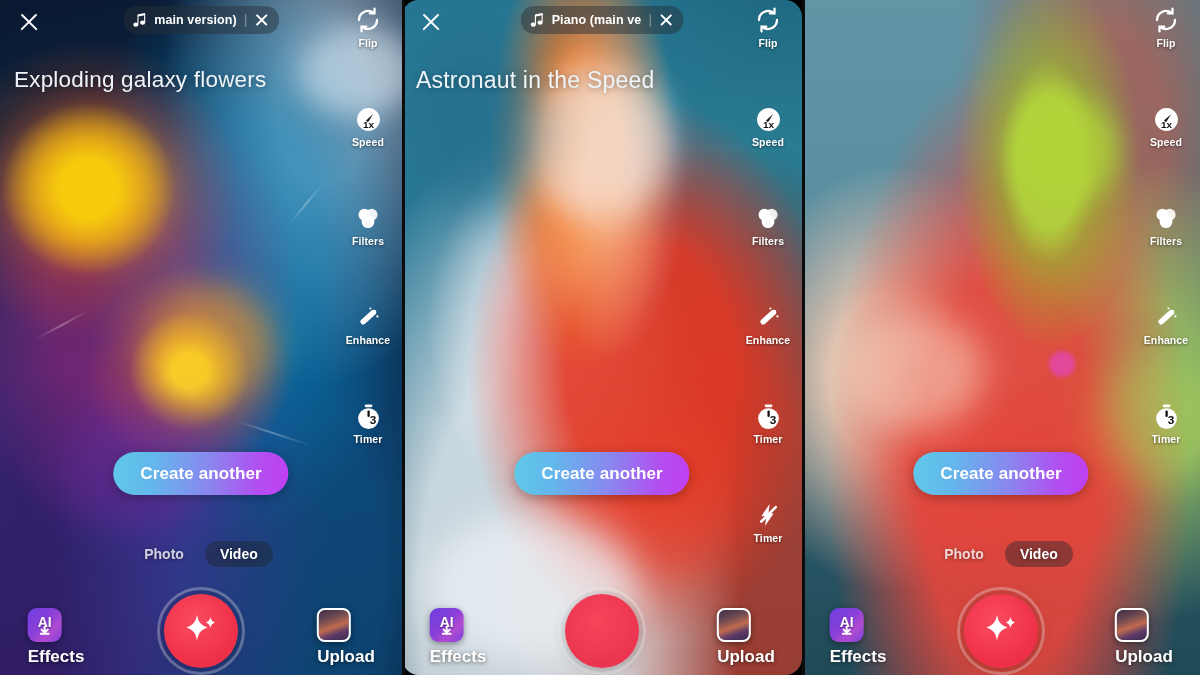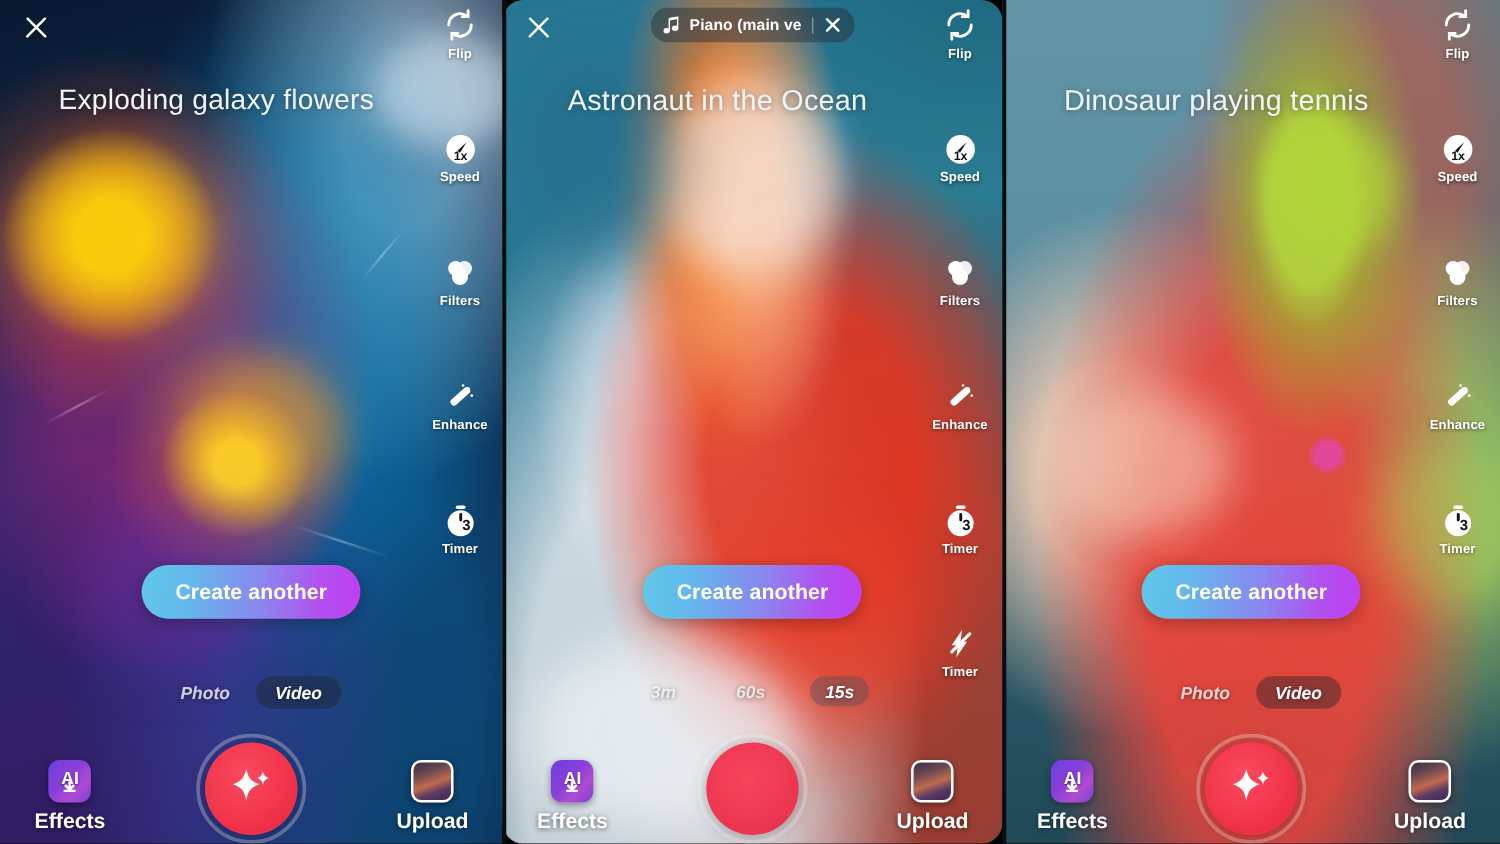--- a/index.html
+++ b/index.html
@@ -74,46 +74,46 @@
   .rail { position:absolute; right:6px; top:6px; width:56px; z-index:20;
           display:flex; flex-direction:column; align-items:flex-end;gap:40px; }
   .rail-item { width:56px; margin-bottom:16px; display:flex; flex-direction:column;
                align-items:center; cursor:pointer; }
   .rail-ico { width:28px; height:28px; display:flex; align-items:center; justify-content:center; }
   .rail-lbl { margin-top:3px; font-size:10.5px; color:#fff; font-weight:bold;
               text-shadow:0 1px 3px rgba(0,0,0,.55); letter-spacing:.1px; }
 
   
   .gen-title { position:absolute; left:0; right:56px; top:66px; z-index:15;
-      text-align:center; color:#eef4f8; font-size:23px; font-weight:300;
+      color:#eef4f8; font-size:23px; font-weight:300;
       line-height:1.22; padding:0 14px; text-shadow:0 1px 6px rgba(0,0,0,.35);
       letter-spacing:.2px; }
   .p1 .gen-title { font-size:22.5px; }
 
   
   .create-btn { position:absolute; left:50%; transform:translateX(-50%); top:452px; z-index:18;
       height:43px; padding:0 27px; border-radius:22px; border:none; cursor:pointer;
       background:linear-gradient(95deg,#5fc8e8 0%,#63b8ec 22%,#8a86ee 55%,#b24ff0 82%,#c13ff2 100%);
       color:#fff; font-size:17px; font-weight:bold; display:flex; align-items:center;
       justify-content:center; box-shadow:0 3px 12px rgba(0,0,0,.28); letter-spacing:.1px; white-space:nowrap;}
 
   
   .modes { position:absolute; left:0; right:0; top:541px; z-index:18;
-           display:flex; justify-content:center; align-items:center; gap:6px;font-style:italic; }
+           display:flex; justify-content:center; align-items:center; gap:6px; }
   .mode { padding:5px 15px; border-radius:15px; font-size:14px; font-weight:bold; cursor:pointer;
           color:rgba(255,255,255,.78); text-shadow:0 1px 4px rgba(0,0,0,.4);}
   .mode.sel { color:#fff; background:rgba(30,36,44,.42); }
   .modes.times { gap:24px; top:541px; }
   .modes.times .mode { padding:4px 12px; font-size:14px; color:rgba(255,255,255,.72); }
   .modes.times .mode.sel { color:#fff; background:rgba(70,80,90,.40); }
 
   
   .bottombar { position:absolute; left:0; right:0; bottom:0; height:95px; z-index:18; }
   .bb-item { position:absolute; bottom:8px; display:flex; flex-direction:column;
-             align-items:center; cursor:pointer;margin-top:16px; }
+             cursor:pointer;margin-top:16px; }
   .bb-left { left:56px; transform:translateX(-50%); }
   .bb-right { right:56px; transform:translateX(50%); }
   .bb-lbl { margin-top:5px; color:#fff; font-size:17px; font-weight:bold;
             text-shadow:0 1px 4px rgba(0,0,0,.55); }
 
   .fx-icon { width:34px; height:34px; border-radius:9px; position:relative; overflow:hidden;
       background:linear-gradient(135deg,#6b3fe0 0%,#8a3fd8 45%,#b04bd2 70%,#7a3fd8 100%);
       box-shadow:0 2px 6px rgba(0,0,0,.4); display:flex; align-items:center; justify-content:center;}
   .fx-icon .ai { color:#fff; font-size:14px; font-weight:bold; line-height:1; margin-bottom:6px;
       text-shadow:0 1px 2px rgba(0,0,0,.5);}
@@ -147,20 +147,33 @@
       <div class="streak" style="left:58%;top:64%;width:80px;transform:rotate(18deg);"></div>
       <div class="streak" style="left:70%;top:30%;width:50px;transform:rotate(-50deg);"></div>
       <div class="blob" style="left:74%;top:4%;width:120px;height:90px;background:rgba(225,240,250,.55);filter:blur(14px);"></div>
       <div class="blob" style="left:4%;top:18%;width:150px;height:130px;background:rgba(250,200,20,.5);filter:blur(18px);"></div>
       <div class="blob" style="left:36%;top:42%;width:130px;height:120px;background:rgba(255,190,30,.45);filter:blur(18px);"></div>
       <div class="blob" style="left:14%;top:60%;width:170px;height:130px;background:rgba(110,40,170,.35);filter:blur(22px);"></div>
     </div>
 
     <div class="topbar">
       <div class="close-x"></div>
+      <div class="music-pill">
+        <span class="note-icon">
+          <svg viewBox="0 0 13 15" width="13" height="15">
+              <path d="M5 1.2 11.8 0v2.2L5 3.4z" fill="#fff"></path>
+              <path d="M4.2 1.6h1.1v9.2H4.2zM10.9 0.4H12v8.3h-1.1z" fill="#fff"></path>
+              <ellipse cx="2.6" cy="11.6" rx="2.6" ry="2.2" fill="#fff"></ellipse>
+              <ellipse cx="9.4" cy="9.6" rx="2.6" ry="2.2" fill="#fff"></ellipse>
+            </svg>
+        </span>
+        <span class="music-name">main version)</span>
+        <span class="pill-div"></span>
+        <span class="pill-x"></span>
+      </div>
     </div>
 
     <div class="rail">
       <div class="rail-item">
         <span class="rail-ico">
           <svg viewBox="0 0 26 26" width="26" height="26" fill="none" stroke="#fff" stroke-width="2.3" stroke-linecap="round">
               <path d="M4 13a9 9 0 0 1 14.6-7"></path>
               <path d="M22 13a9 9 0 0 1-14.6 7"></path>
               <path d="M19.5 1.6V6.3h-4.7"></path>
               <path d="M6.5 24.4v-4.7h4.7"></path>
@@ -339,29 +352,24 @@
         <span class="rail-ico">
           <svg viewBox="0 0 26 26" width="26" height="26">
               <path d="M14.6 2 6.4 14.2h5L10 24l8.6-12.6h-5.2z" fill="#fff"></path>
               <rect x="2.4" y="11.6" width="23" height="2.6" rx="1.3" fill="#fff" transform="rotate(-45 13 13)"></rect>
             </svg>
         </span>
         <span class="rail-lbl">Timer</span>
       </div>
     </div>
 
-    <div class="gen-title">Astronaut in the Ocean</div>
+    <div class="gen-title">Astronaut in the Speed</div>
 
     <button class="create-btn">Create another</button>
 
-    <div class="modes times">
-      <div class="mode">3m</div>
-      <div class="mode">60s</div>
-      <div class="mode sel">15s</div>
-    </div>
 
     <div class="bottombar">
       <div class="bb-item bb-left">
         <span class="fx-icon">
           <span class="ai">AI</span>
           <span class="dl">
             <svg viewBox="0 0 14 10" width="13" height="9">
                 <path d="M7 0v5.6M7 7.4 3.6 4M7 7.4 10.4 4" stroke="#fff" stroke-width="2.2" fill="none" stroke-linecap="round"></path>
                 <rect x="1.6" y="7.6" width="10.8" height="2" rx="1" fill="#fff"></rect>
               </svg>
@@ -443,21 +451,20 @@
               <rect x="9.3" y="1.4" width="7.5" height="2.6" rx="1.3" fill="#fff"></rect>
               <circle cx="13" cy="15" r="10" fill="#fff"></circle>
               <rect x="12" y="7.2" width="2.2" height="6.4" rx="1.1" fill="#111"></rect>
               <text x="17.4" y="20.4" font-size="11.4" font-weight="bold" font-family="Liberation Sans, sans-serif" fill="#111" text-anchor="middle">3</text>
             </svg>
         </span>
         <span class="rail-lbl">Timer</span>
       </div>
     </div>
 
-    <div class="gen-title">Dinosaur playing tennis</div>
 
     <button class="create-btn">Create another</button>
 
     <div class="modes">
       <div class="mode">Photo</div>
       <div class="mode sel">Video</div>
     </div>
 
     <div class="bottombar">
       <div class="bb-item bb-left">

